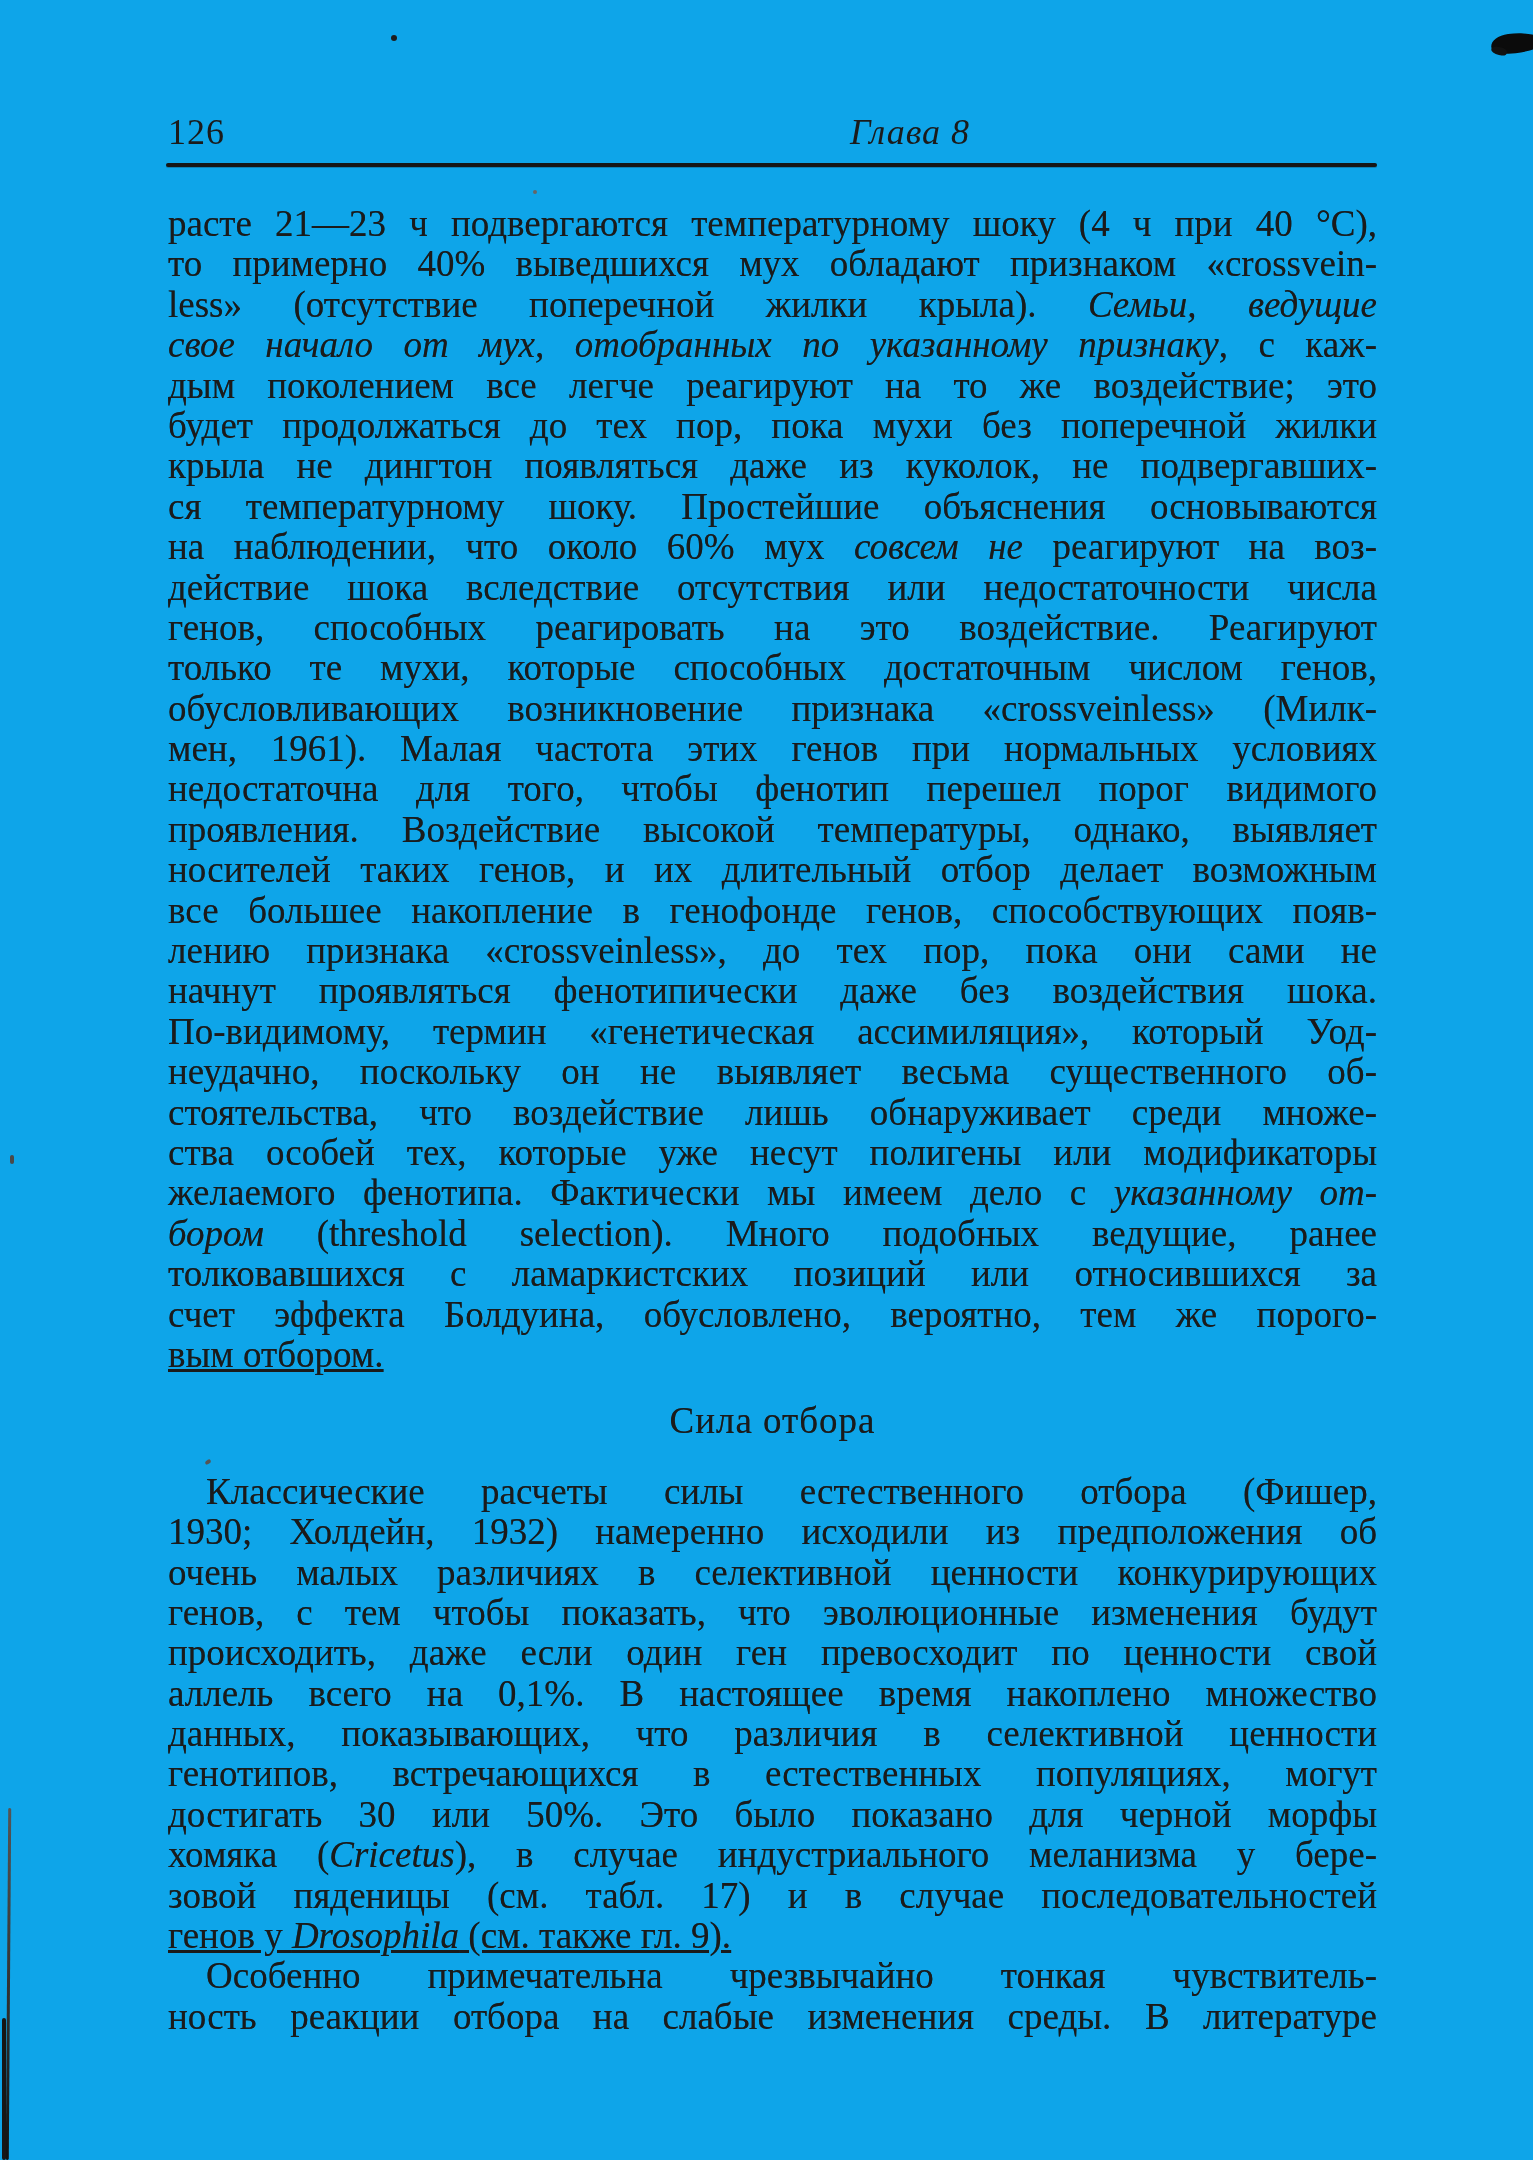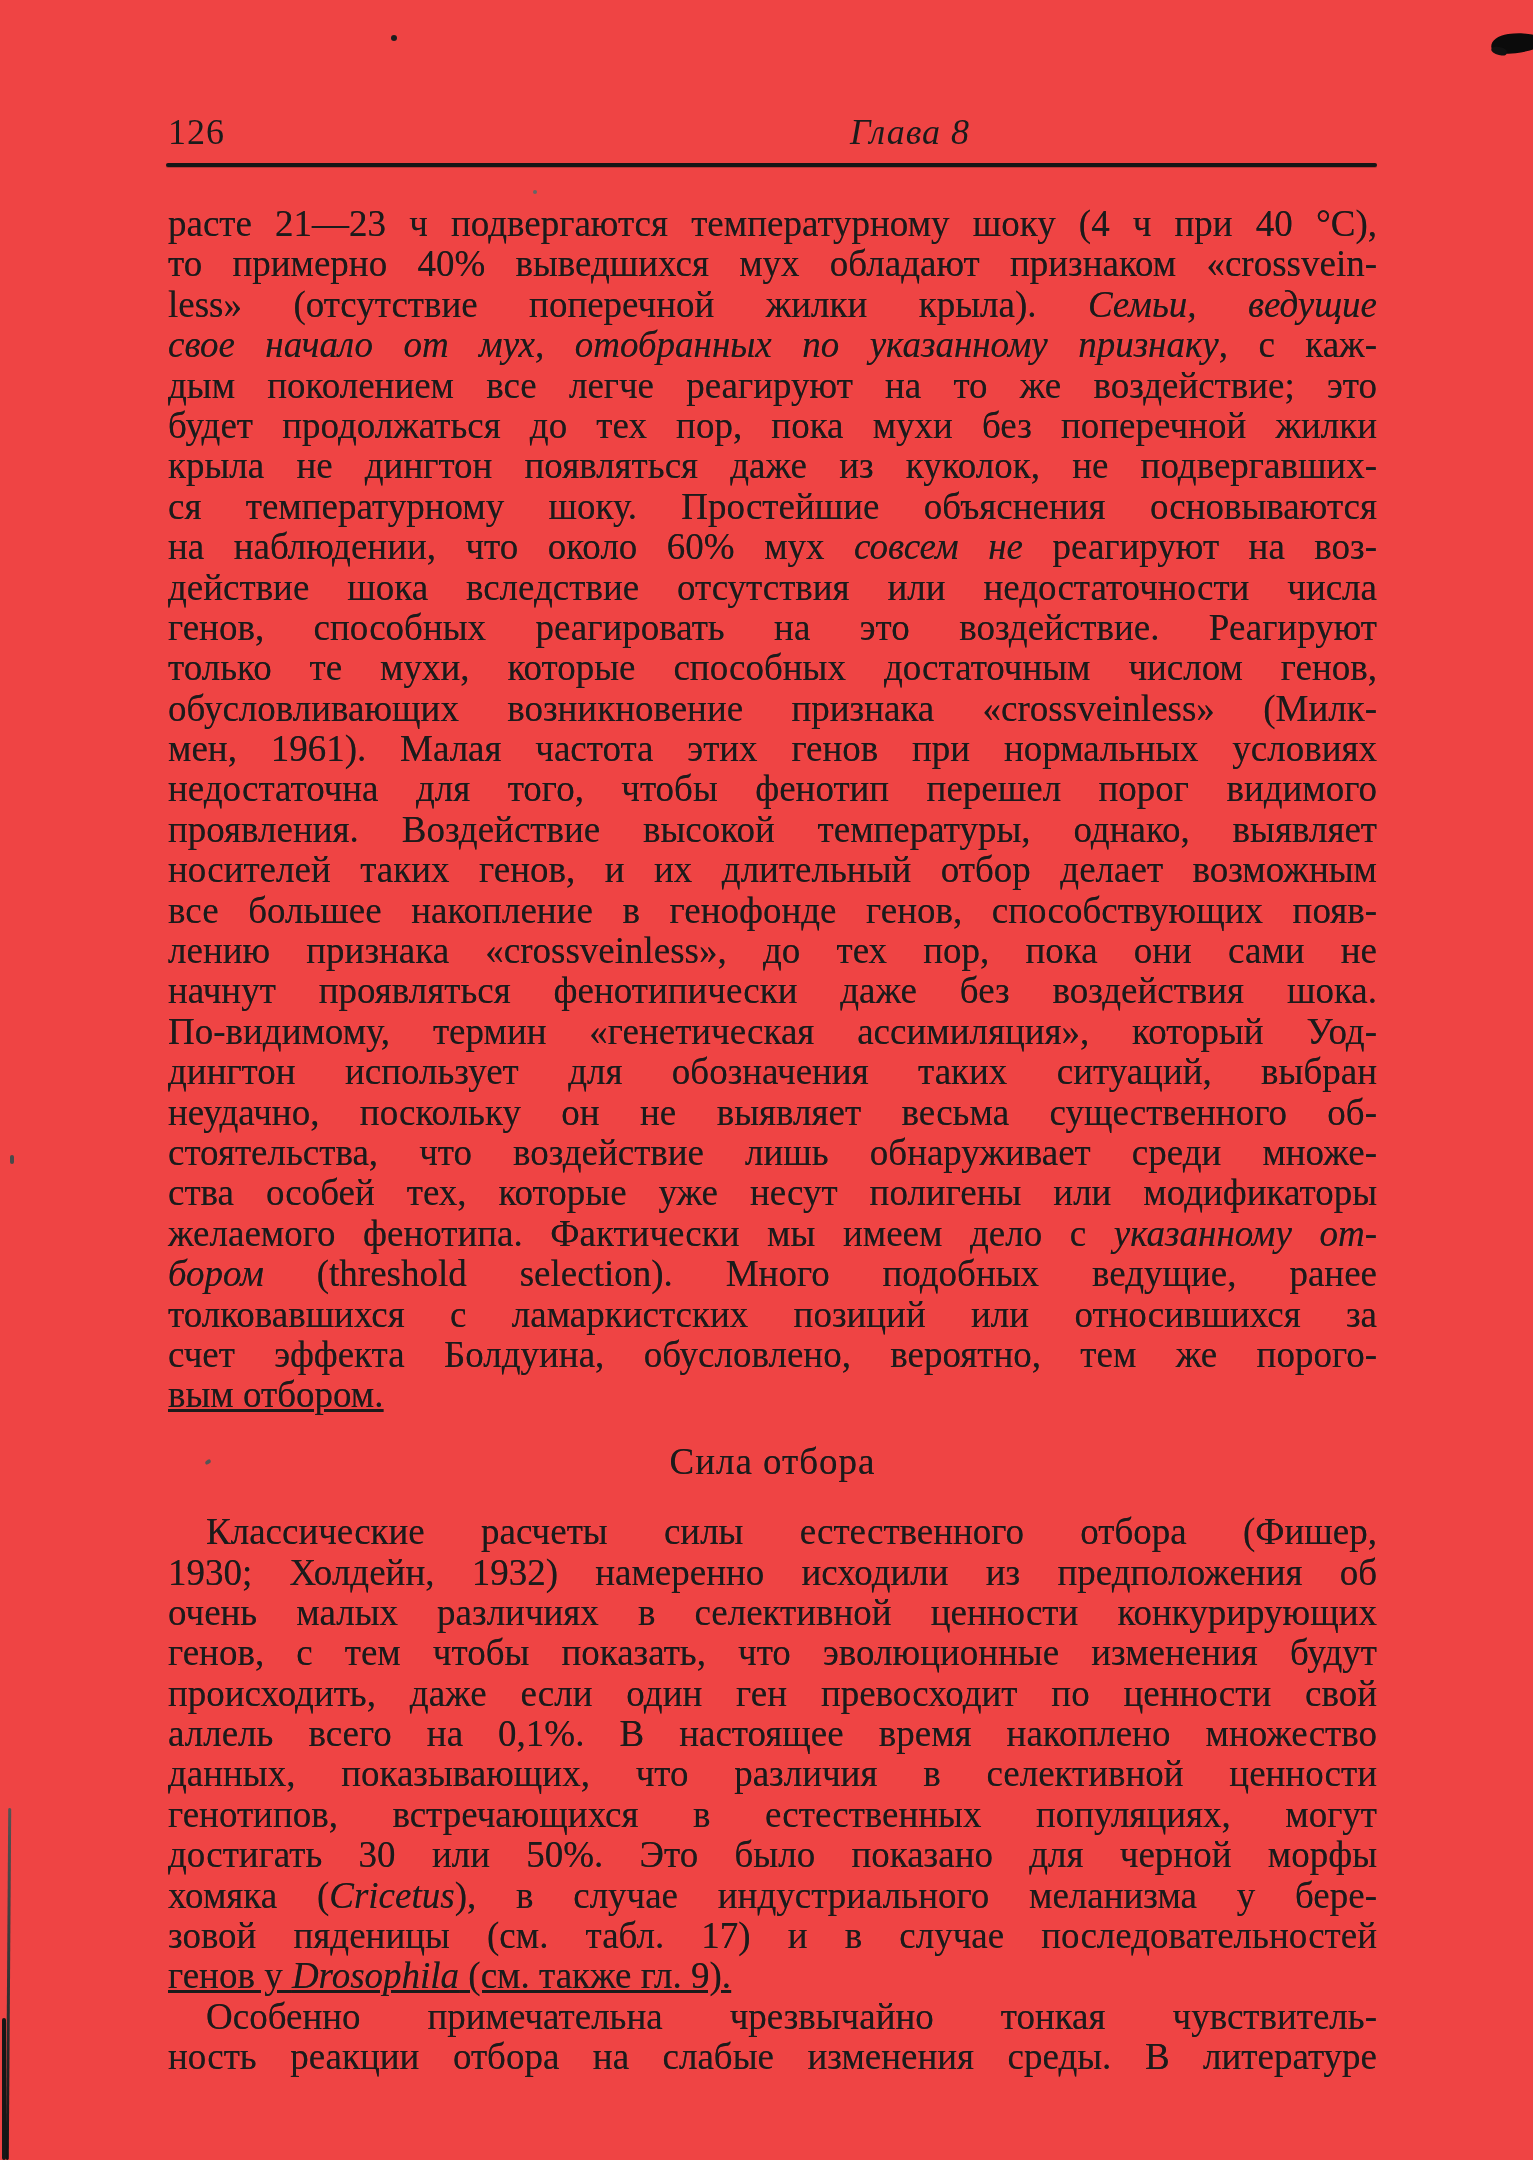--- a/index.html
+++ b/index.html
@@ -1,20 +1,20 @@
 <!DOCTYPE html>
 <html lang="ru"><head>
 <meta charset="utf-8">
 <style>
   html,body{margin:0;padding:0;background:#e8e8e6;}
   .page{
     position:relative;
     width:1533px;height:2160px;
     margin:0 auto;
-    background:#ef4444;
+    background:#0ea5e9;
     overflow:hidden;
     font-family:"Liberation Serif","DejaVu Serif",serif;
     color:#1b1b1b;
   }
   
   .pagehead{position:absolute;left:168px;top:112px;width:1209px;height:44px;font-size:36px;line-height:40px;}
   .pagenum{position:absolute;left:0;top:0;letter-spacing:1px;}
   .chapter{position:absolute;left:572px;top:0;width:340px;text-align:center;font-style:italic;letter-spacing:1px;}
   .headrule{
     position:absolute;left:166px;top:163px;width:1211px;height:4px;
@@ -97,21 +97,20 @@
         <div class="line"><span>только те мухи, которые способных достаточным числом генов,</span></div>
         <div class="line"><span>обусловливающих возникновение признака «crossveinless» (Милк-</span></div>
         <div class="line"><span>мен, 1961). Малая частота этих генов при нормальных условиях</span></div>
         <div class="line"><span>недостаточна для того, чтобы фенотип перешел порог видимого</span></div>
         <div class="line"><span>проявления. Воздействие высокой температуры, однако, выявляет</span></div>
         <div class="line"><span>носителей таких генов, и их длительный отбор делает возможным</span></div>
         <div class="line"><span>все большее накопление в генофонде генов, способствующих появ-</span></div>
         <div class="line"><span>лению признака «crossveinless», до тех пор, пока они сами не</span></div>
         <div class="line"><span>начнут проявляться фенотипически даже без воздействия шока.</span></div>
         <div class="line"><span>По-видимому, термин «генетическая ассимиляция», который Уод-</span></div>
-        <div class="line"><span>дингтон использует для обозначения таких ситуаций, выбран</span></div>
         <div class="line"><span>неудачно, поскольку он не выявляет весьма существенного об-</span></div>
         <div class="line"><span>стоятельства, что воздействие лишь обнаруживает среди множе-</span></div>
         <div class="line"><span>ства особей тех, которые уже несут полигены или модификаторы</span></div>
         <div class="line"><span>желаемого фенотипа. Фактически мы имеем дело с </span><span class="it">указанному от-</span></div>
         <div class="line"><span class="it">бором</span><span> (threshold selection). Много подобных ведущие, ранее</span></div>
         <div class="line"><span>толковавшихся с ламаркистских позиций или относившихся за</span></div>
         <div class="line"><span>счет эффекта Болдуина, обусловлено, вероятно, тем же порого-</span></div>
         <div class="line no-just"><span>вым  отбором.</span></div>
       </div>
       <div class="heading">Сила отбора</div>

